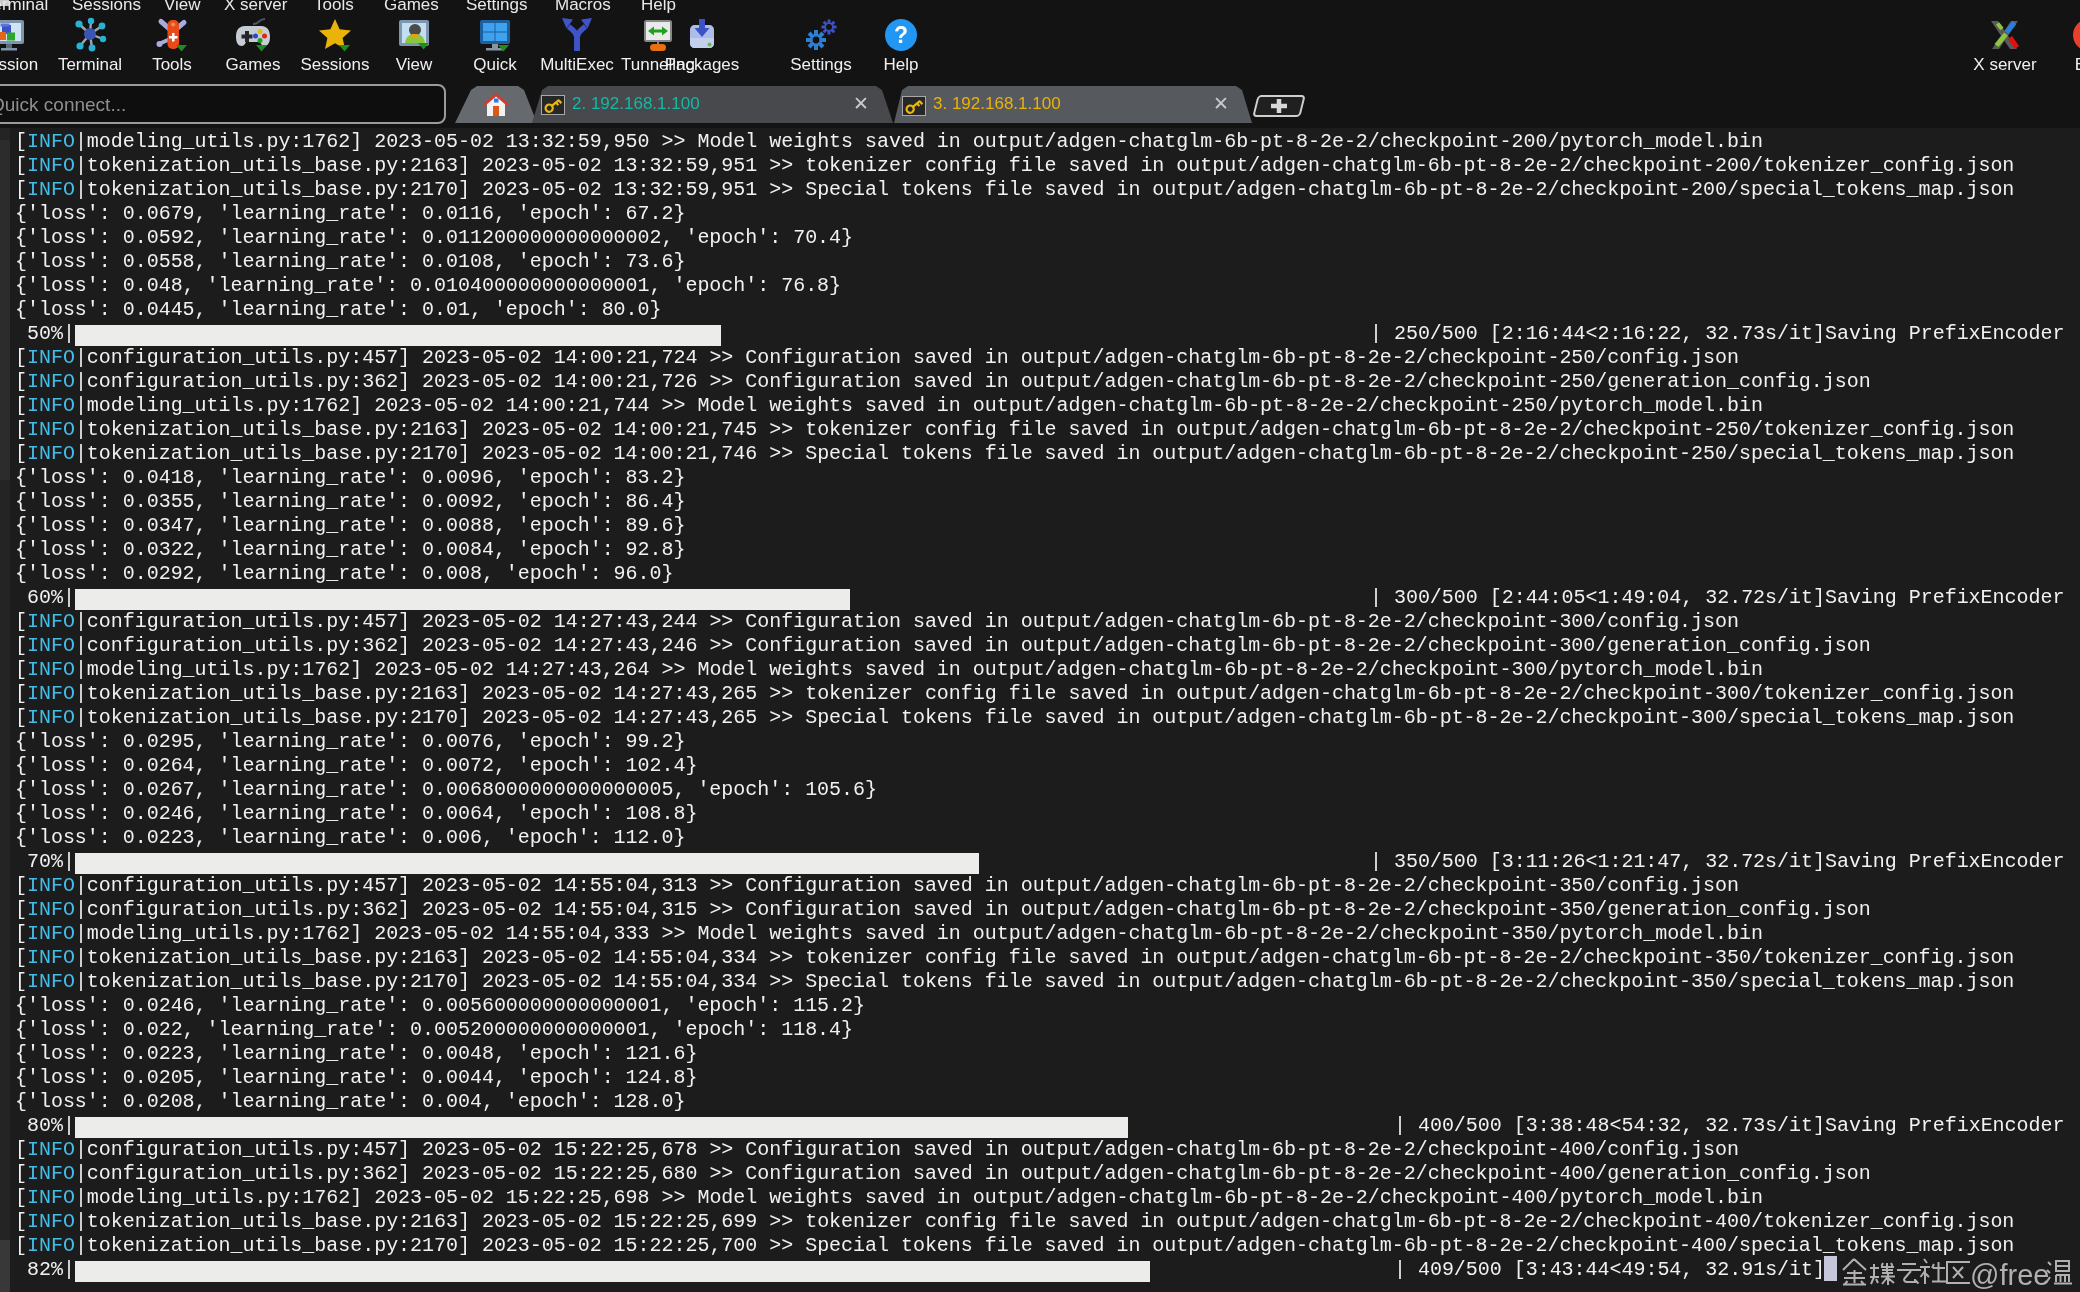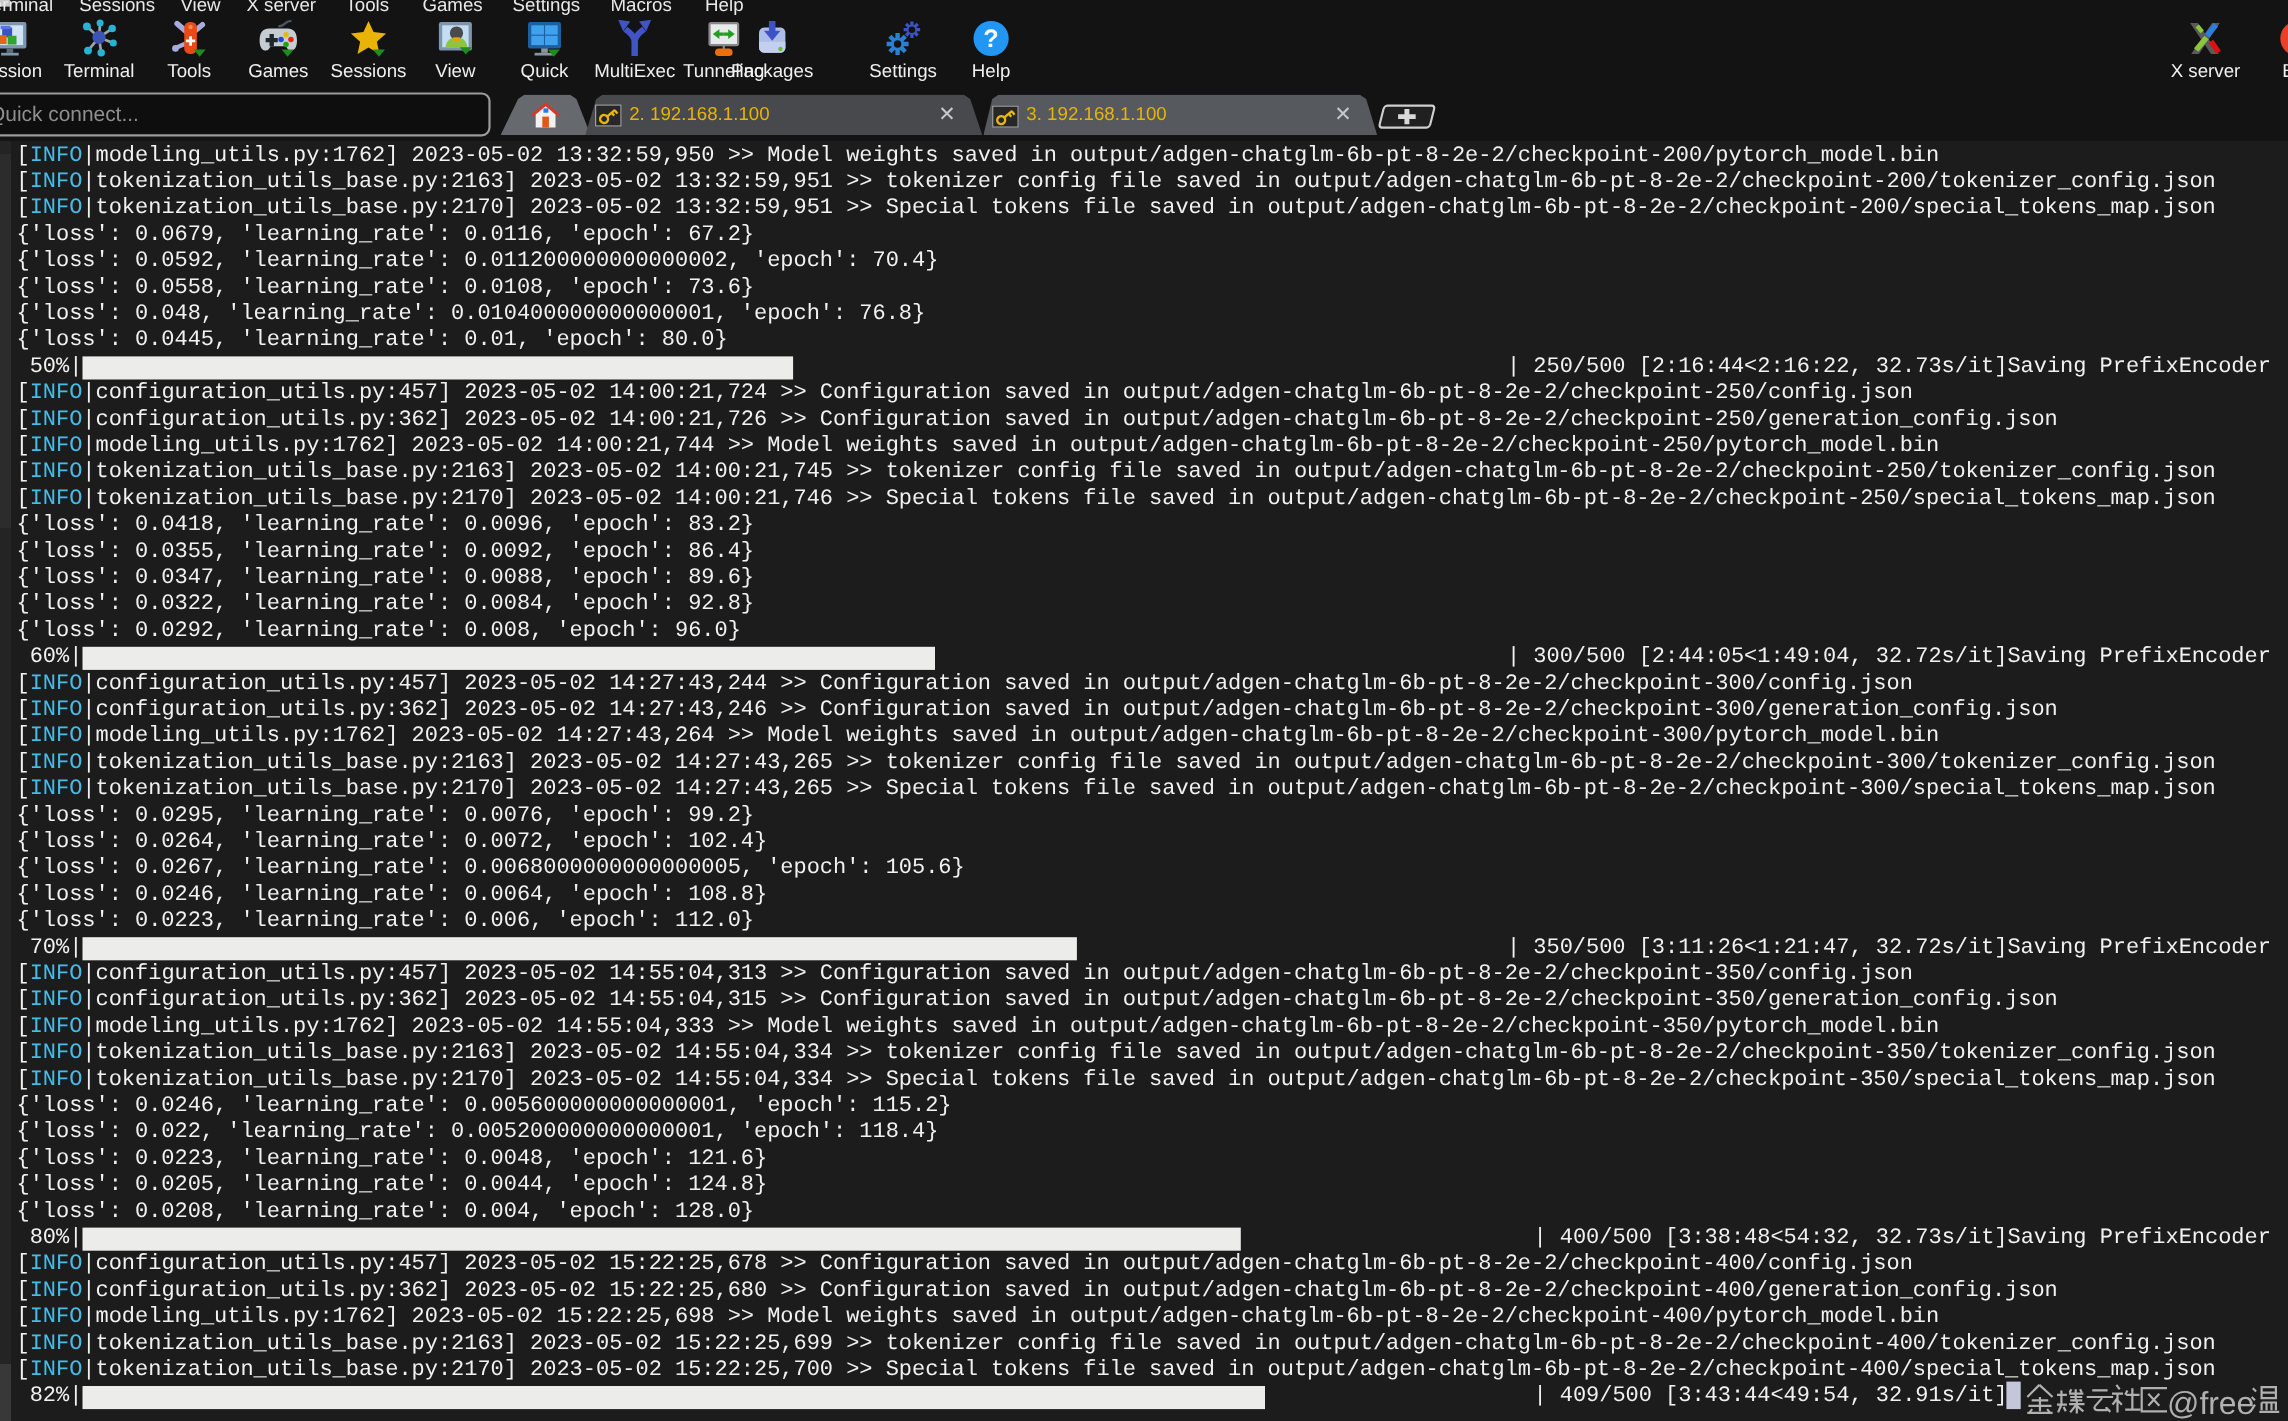--- a/index.html
+++ b/index.html
@@ -260,21 +260,21 @@
       <svg width="22" height="18" viewBox="0 0 22 18" style="position:absolute;left:0;top:0">
         <g transform="rotate(-40 11 9)">
           <circle cx="6" cy="9" r="3.6" fill="none" stroke="#e8b80e" stroke-width="2.2"></circle>
           <line x1="9.5" y1="9" x2="19" y2="9" stroke="#e8b80e" stroke-width="2.2"></line>
           <line x1="15" y1="9" x2="15" y2="12.5" stroke="#e8b80e" stroke-width="2.2"></line>
           <line x1="18.5" y1="9" x2="18.5" y2="13" stroke="#e8b80e" stroke-width="2.2"></line>
         </g>
       </svg>
     </span>
   </div>
-<span class="tabtxt" style="position:absolute;left:572px;top:94px;color:#eab308">2. 192.168.1.100</span>
+<span class="tabtxt" style="position:absolute;left:572px;top:94px;color:#14b8a6">2. 192.168.1.100</span>
 <span class="x" style="left:853px;top:92px">✕</span>
 <div class="tab" style="left:894px;width:358px;top:86px;height:37px;background:#56595d;clip-path:polygon(0px 100%, 8px 4px, 14px 0, 342px 0, 348px 4px, 358px 100%)"></div>
 <div style="position:absolute;left:902px;top:96px;width:24px;height:20px">
     <div class="keybox" style="left:0;top:0"></div>
     <span style="position:absolute;left:1px;top:1px">
       <svg width="22" height="18" viewBox="0 0 22 18" style="position:absolute;left:0;top:0">
         <g transform="rotate(-40 11 9)">
           <circle cx="6" cy="9" r="3.6" fill="none" stroke="#e8b80e" stroke-width="2.2"></circle>
           <line x1="9.5" y1="9" x2="19" y2="9" stroke="#e8b80e" stroke-width="2.2"></line>
           <line x1="15" y1="9" x2="15" y2="12.5" stroke="#e8b80e" stroke-width="2.2"></line>

